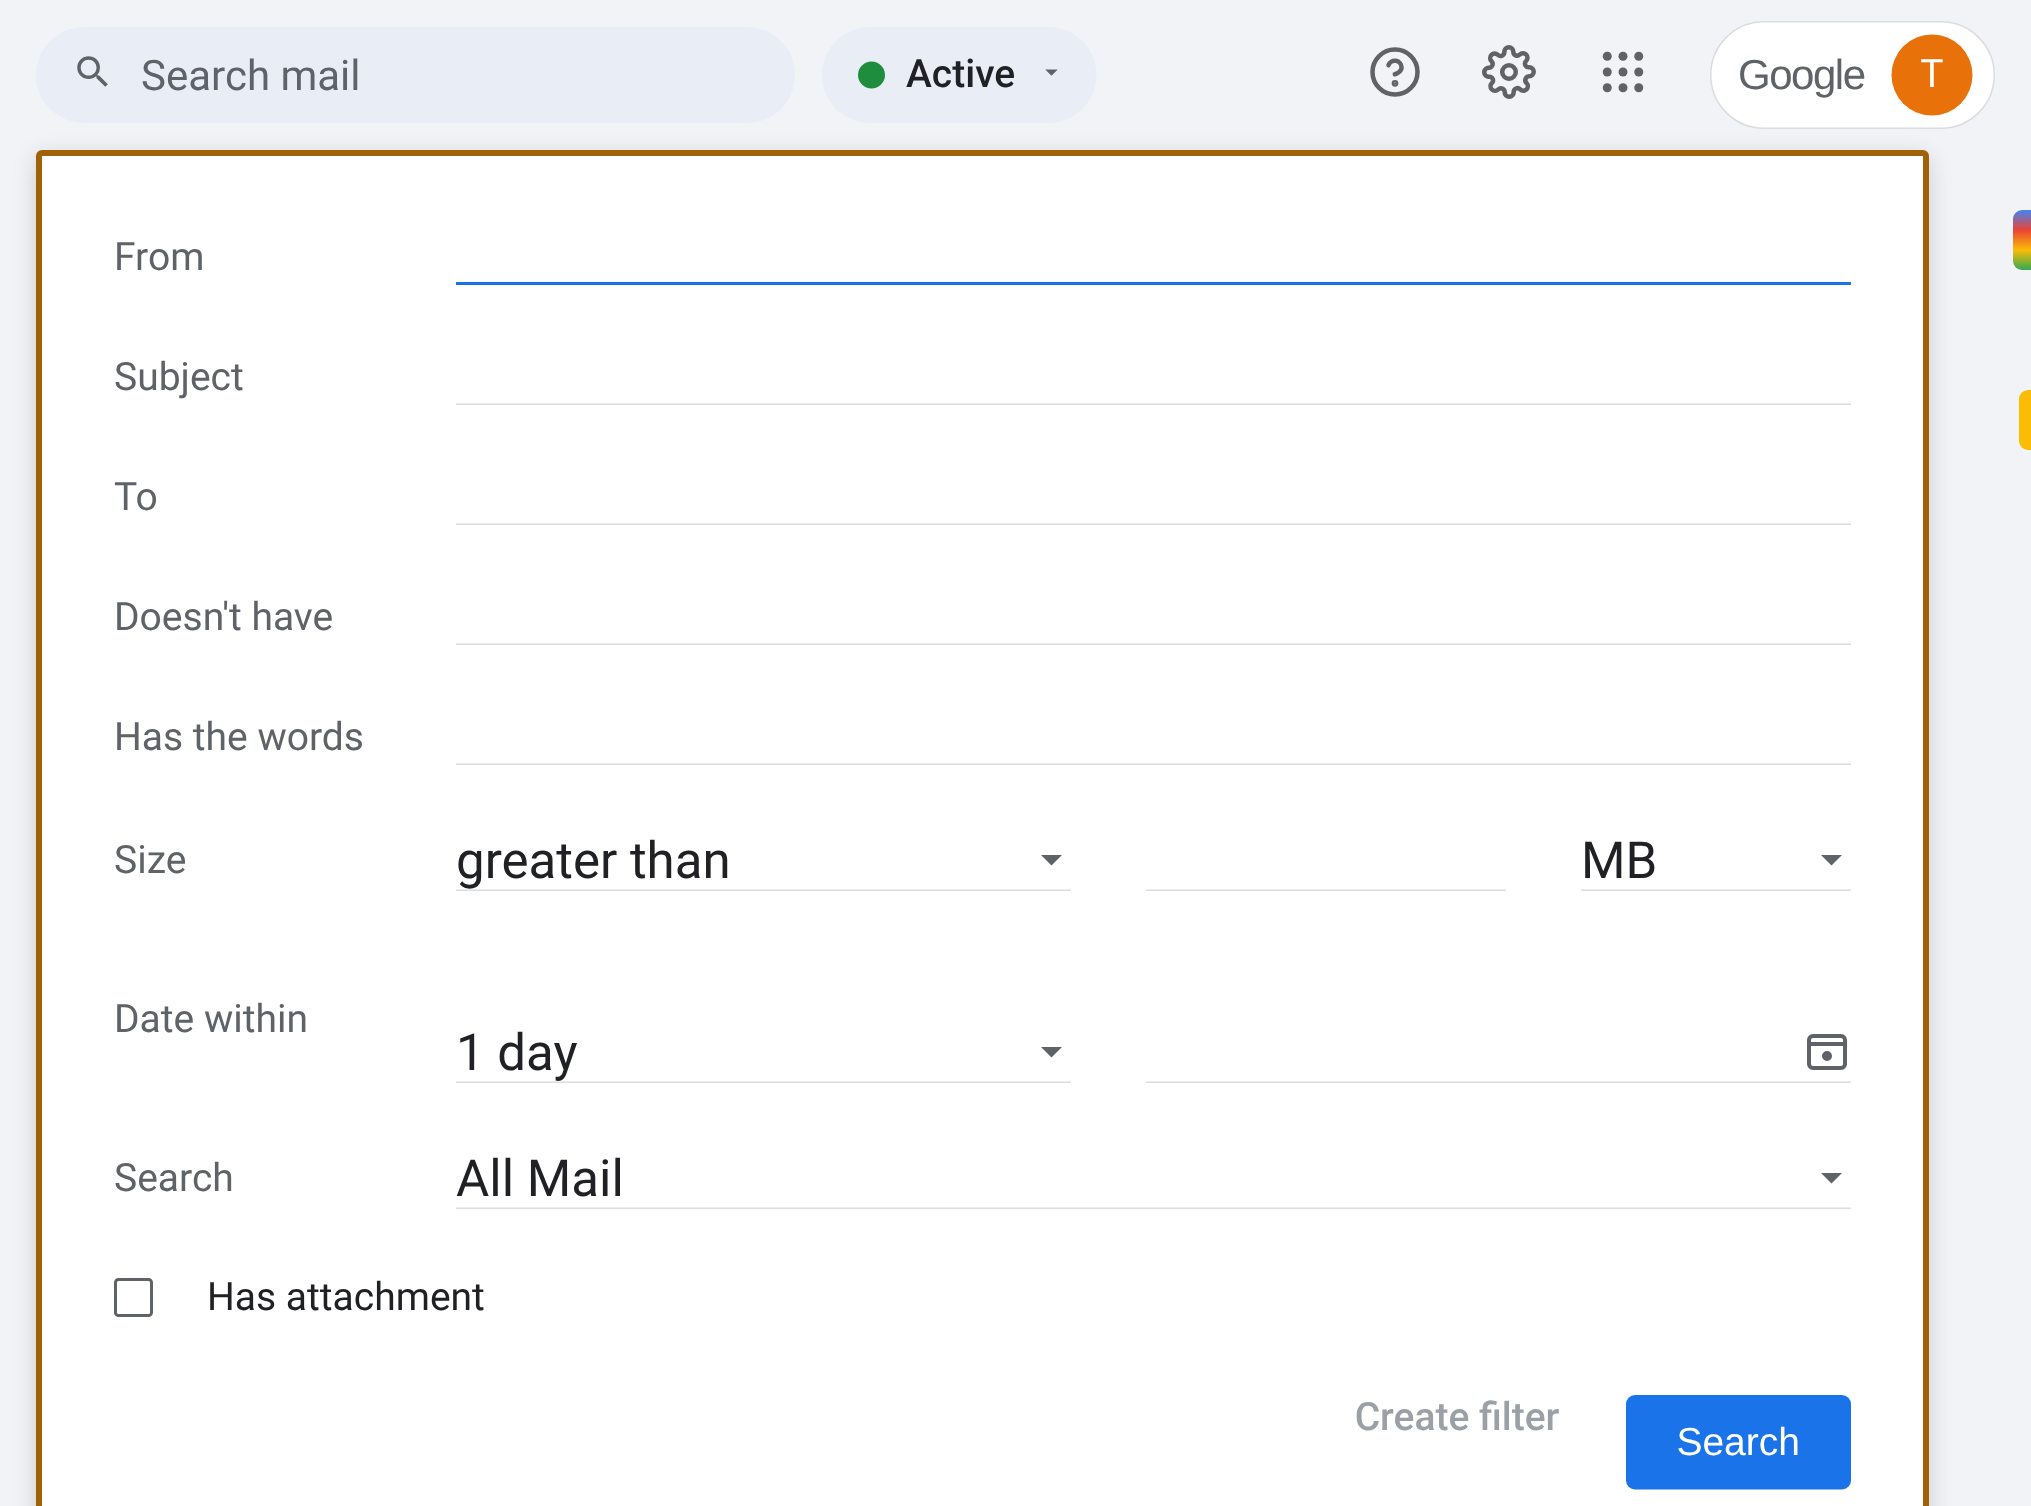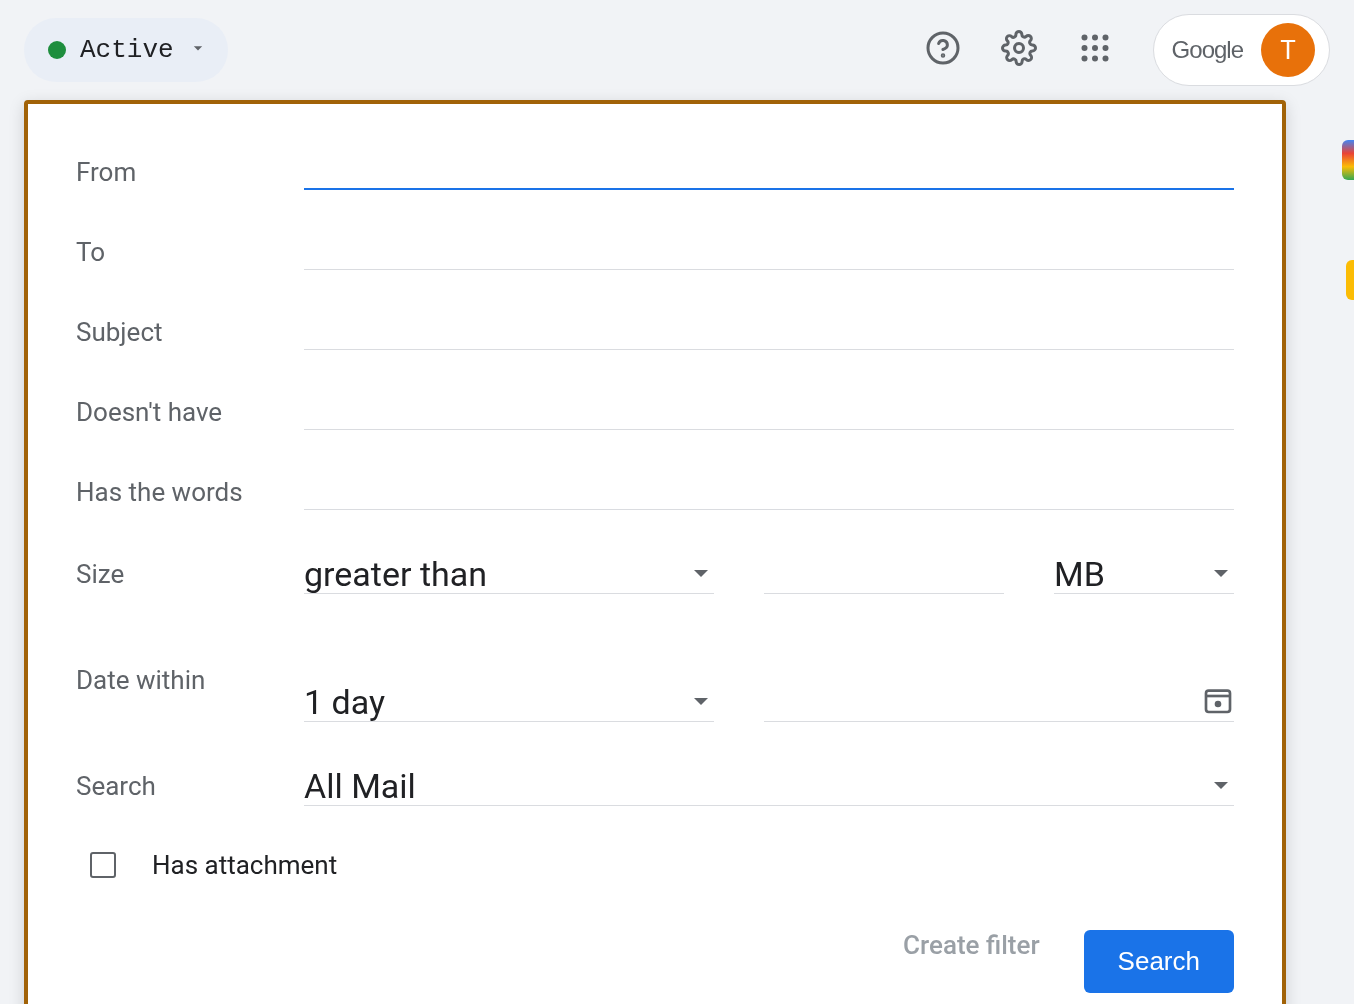--- a/index.html
+++ b/index.html
@@ -43,21 +43,20 @@
       font-weight: 400;
     }
     .status-pill {
       background: #e9eef6;
       border-radius: 40px;
       height: 64px;
       display: flex;
       align-items: center;
       padding: 0 20px 0 24px;
       gap: 14px;
-      font-family: Liberation Mono, monospace;
     }
     .status-dot {
       width: 18px;
       height: 18px;
       border-radius: 50%;
       background: #1e8e3e;
     }
     .status-label {
       color: #202124;
       font-size: 26px;
@@ -88,21 +87,21 @@
       display: flex;
       align-items: center;
       gap: 18px;
       border: 1px solid #dadce0;
       border-radius: 40px;
       padding: 8px 14px 8px 18px;
       background: #fff;
       margin-left: 20px;
     }
     .google-logo {
-      font-size: 24px;
+      font-size: 28px;
       color: #5f6368;
       font-weight: 500;
       letter-spacing: -1px;
       font-family: 'Product Sans', Arial, sans-serif;
     }
     .avatar {
       width: 54px;
       height: 54px;
       border-radius: 50%;
       background: #e8710a;
@@ -207,21 +206,21 @@
       font-size: 24px;
     }
     .cal-icon { width: 32px; height: 32px; }
     .search-select { flex: 1; }
     .checkbox-row {
       display: flex;
       align-items: center;
       gap: 36px;
       margin-top: 10px;
       margin-bottom: 50px;
-      margin-left: 14px;
+      margin-left: 0;
     }
     .checkbox {
       width: 26px;
       height: 26px;
       border: 2.5px solid #5f6368;
       border-radius: 3px;
       cursor: pointer;
     }
     .checkbox-label {
       color: #202124;
@@ -265,20 +264,28 @@
       width: 8px;
       height: 40px;
       background: #fbbc05;
       border-radius: 6px 0 0 6px;
     }
   </style>
 </head>
 <body>
 
 <div class="header">
+  <div class="search-bar">
+    <span>
+      <svg class="search-icon-svg" viewBox="0 0 24 24">
+          <path d="M15.5 14h-.79l-.28-.27A6.471 6.471 0 0016 9.5 6.5 6.5 0 109.5 16c1.61 0 3.09-.59 4.23-1.57l.27.28v.79l5 4.99L20.49 19l-4.99-5zm-6 0C7.01 14 5 11.99 5 9.5S7.01 5 9.5 5 14 7.01 14 9.5 11.99 14 9.5 14z"></path>
+        </svg>
+    </span>
+    <span class="search-text">Search mail</span>
+  </div>
   <div class="status-pill">
     <span class="status-dot"></span>
     <span class="status-label">Active</span>
     <span>
       <svg class="chevron-down" viewBox="0 0 24 24">
           <path d="M7 10l5 5 5-5z" fill="#5f6368"></path>
         </svg>
     </span>
   </div>
   <div class="spacer"></div>
@@ -325,26 +332,26 @@
 </div>
 
 <div class="dropdown-panel">
 
   <div class="form-row">
     <label class="form-label">From</label>
     <input class="form-input focused" style="">
   </div>
 
   <div class="form-row">
+    <label class="form-label">Subject</label>
+    <input class="form-input" style="">
+  </div>
+
+  <div class="form-row">
     <label class="form-label">To</label>
-    <input class="form-input" style="">
-  </div>
-
-  <div class="form-row">
-    <label class="form-label">Subject</label>
     <input class="form-input" style="">
   </div>
 
   <div class="form-row">
     <label class="form-label">Doesn't have</label>
     <input class="form-input" style="">
   </div>
 
   <div class="form-row">
     <label class="form-label">Has the words</label>

